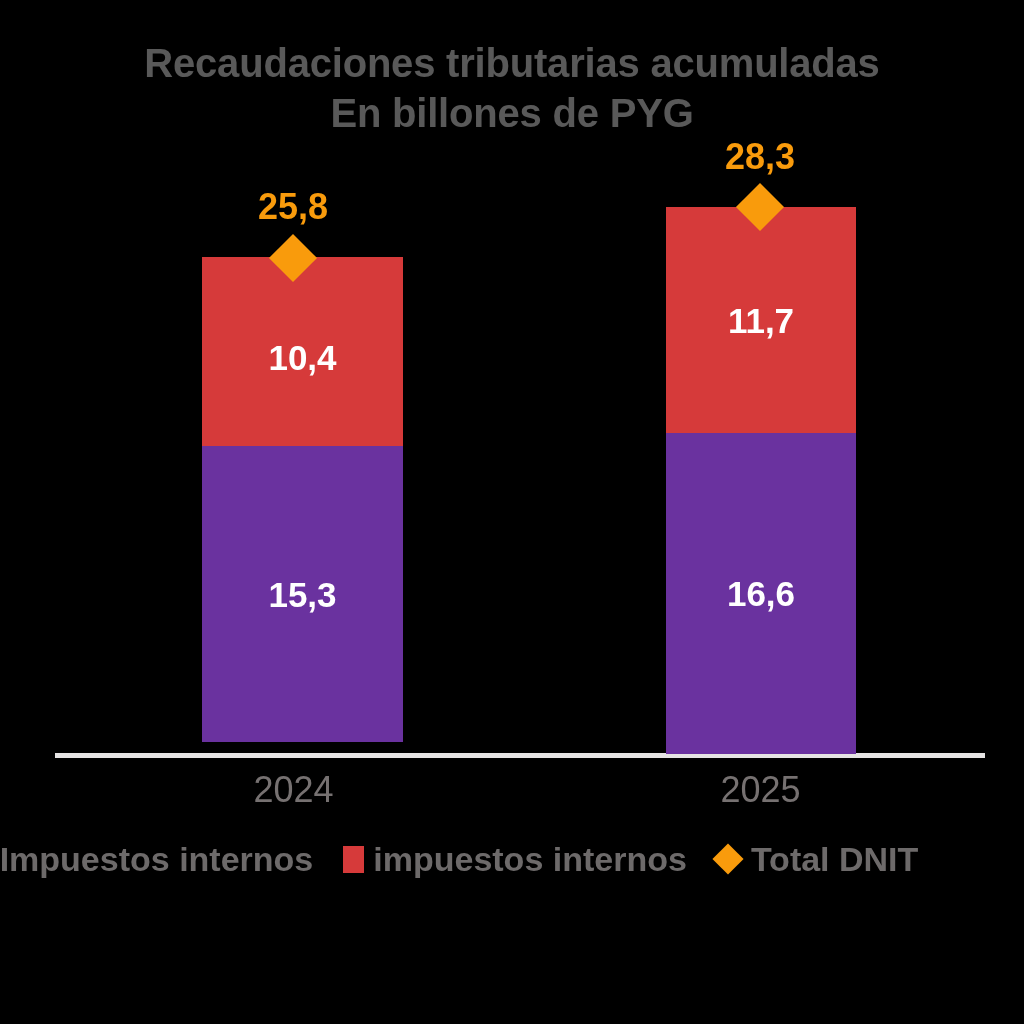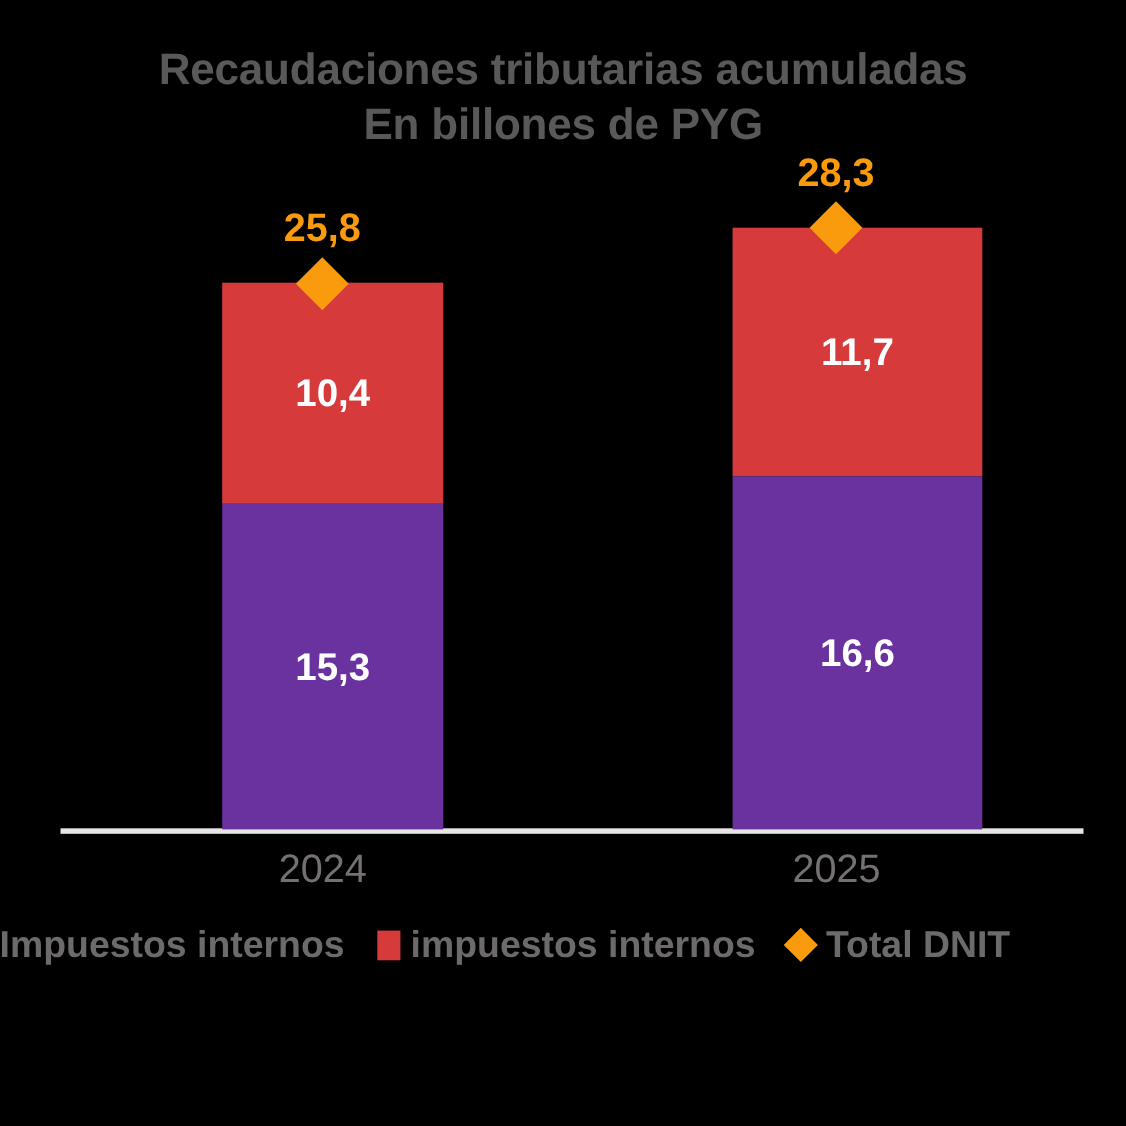--- a/index.html
+++ b/index.html
@@ -162,29 +162,29 @@
   </div>
 
   <div class="plot-area">
 
     <div class="axis-line"></div>
 
     <div class="bar-group" style="left:202px; top:257px; width:183px; height:497px;padding-left:18px;">
       <div class="bar-seg seg-customs" style="top:0px; height:201px;">
         <span class="seg-label">10,4</span>
       </div>
-      <div class="bar-seg seg-internal" style="top:201px; height:296px;">
+      <div class="bar-seg seg-internal" style="top:189px; height:296px;">
         <span class="seg-label">15,3</span>
       </div>
     </div>
     <div class="total-marker" style="left:276px; top:241px;"></div>
     <div class="total-label" style="left:193px; top:188px; width:200px;">25,8</div>
     <div class="cat-label" style="left:202px; width:183px;">2024</div>
 
-    <div class="bar-group" style="left:666px; top:207px; width:190px; height:547px;padding-left:37px;">
+    <div class="bar-group" style="left:666px; top:207px; width:190px; height:547px;">
       <div class="bar-seg seg-customs" style="top:0px; height:226px;">
         <span class="seg-label">11,7</span>
       </div>
       <div class="bar-seg seg-internal" style="top:226px; height:321px;">
         <span class="seg-label">16,6</span>
       </div>
     </div>
     <div class="total-marker" style="left:743px; top:190px;"></div>
     <div class="total-label" style="left:660px; top:138px; width:200px;">28,3</div>
     <div class="cat-label" style="left:666px; width:189px;">2025</div>

